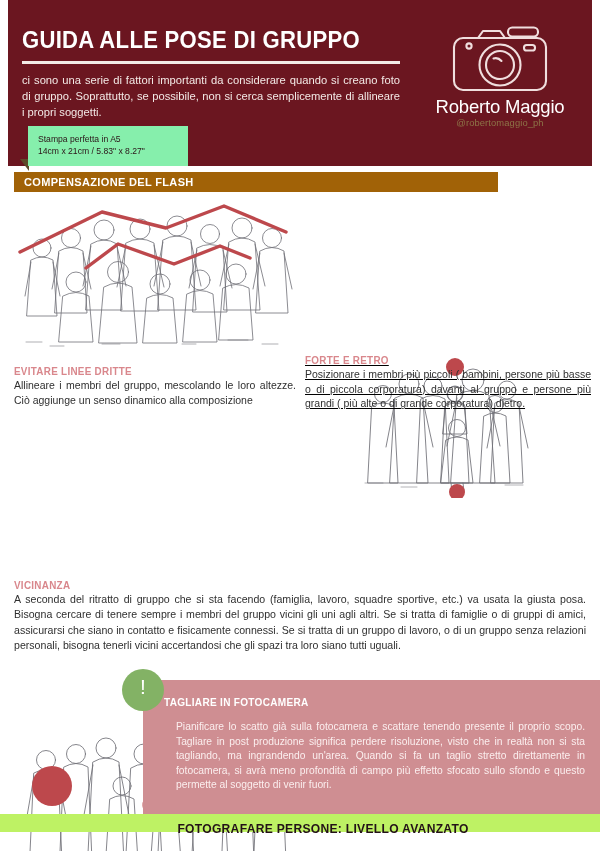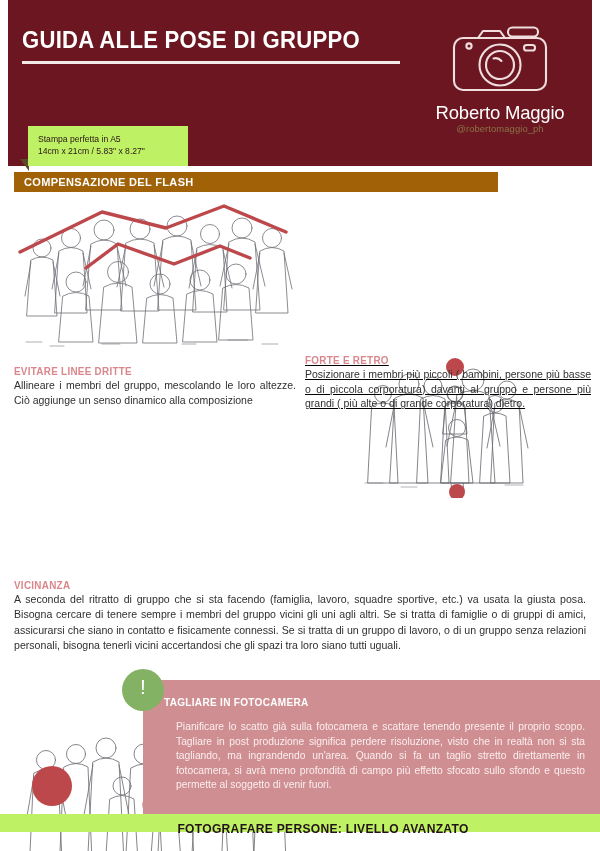--- a/index.html
+++ b/index.html
@@ -39,41 +39,41 @@
     margin-top:9px;
     color:#f3e9e6;
     font-size:11.2px;
     line-height:1.42;
     text-align:justify;
     width:378px;
   }
   .badge{
     position:absolute;left:28px;top:126px;
     width:160px;
-    background:#bef264;
+    background:#86efac;
     padding:7px 10px 8px 10px;
     box-sizing:border-box;
     z-index:4;
   }
   .badge-l1,.badge-l2{
     color:#2b1418;font-size:8.6px;line-height:1.45;white-space:nowrap;
   }
   .badge-fold{
     position:absolute;left:20px;top:159px;
     width:0;height:0;
     border-left:9px solid transparent;
     border-top:12px solid #5d4a2a;
     z-index:3;
   }
 
   
   .logo{position:absolute;right:16px;top:24px;width:152px;text-align:center;}
   .logo-cam{display:block;margin:0 auto;}
   .logo-name{
-    color:#ffffff;font-size:18.5px;line-height:1;margin-top:8px;
+    color:#ffffff;font-size:18.5px;line-height:1;margin-top:2px;
     letter-spacing:-.2px;white-space:nowrap;
   }
   .logo-handle{
     color:#8d7447;font-size:9.4px;letter-spacing:.1px;
   }
 
   
   .section-bar{
     position:absolute;left:14px;top:172px;width:484px;height:20px;
     background:#a16207;
@@ -145,20 +145,21 @@
 </head>
 <body>
 
 <div class="page">
 
   <div class="header">
 
     <div class="header-left">
       <div class="title">GUIDA ALLE POSE DI GRUPPO</div>
       <div class="title-rule"></div>
+      <div class="intro">ci sono una serie di fattori importanti da considerare quando si creano foto di gruppo. Soprattutto, se possibile, non si cerca semplicemente di allineare i propri soggetti.</div>
     </div>
 
     <div class="logo">
       <svg class="logo-cam" width="104" height="72" viewBox="0 0 104 72">
         <g fill="none" stroke="#f0dede" stroke-width="2.1" stroke-linejoin="round" stroke-linecap="round">
           <rect x="6" y="14" width="92" height="52" rx="9"></rect>
           <path d="M30 14 l5 -7 h17 l5 7"></path>
           <rect x="60" y="3.5" width="30" height="9" rx="4.2"></rect>
           <circle cx="52" cy="41" r="20.5"></circle>
           <circle cx="52" cy="41" r="14"></circle>

